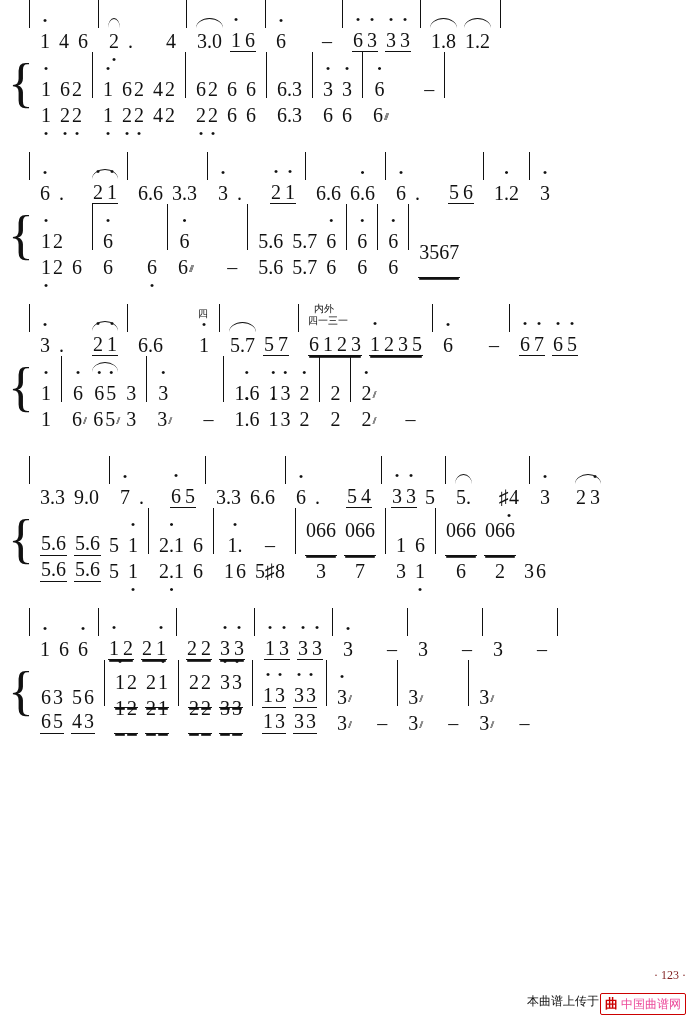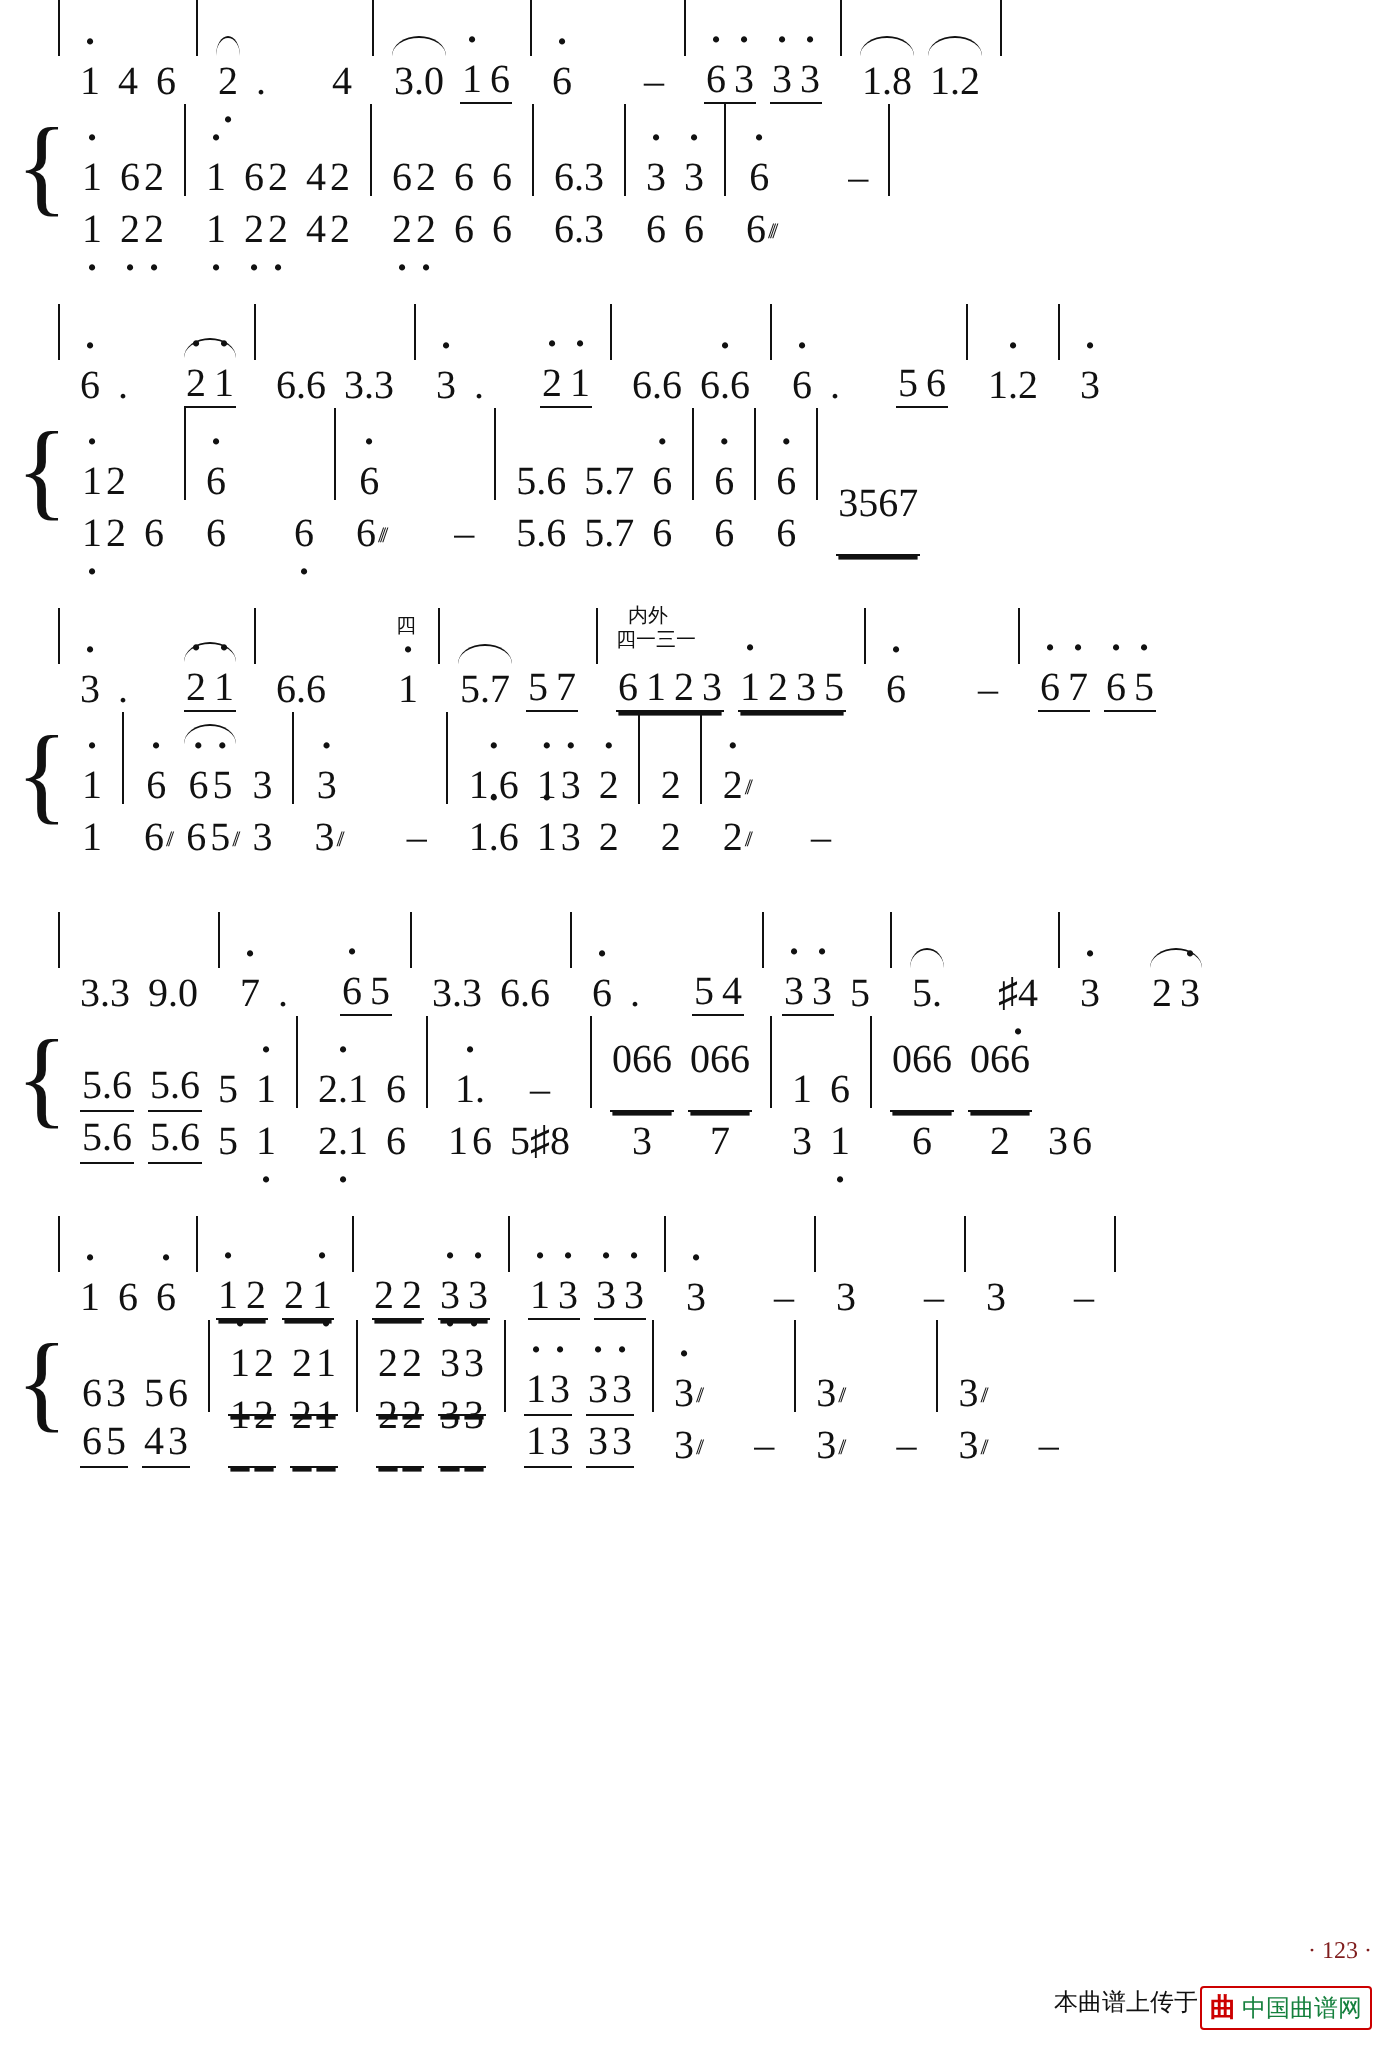--- a/index.html
+++ b/index.html
@@ -188,21 +188,21 @@
     gap: 3px;
     border: 1px solid #c00;
     padding: 1px 4px;
     border-radius: 2px;
   }
   .credit .logo .mark {
     color: #c00;
     font-weight: bold;
     font-size: 13px;
   }
-  .credit .logo .txt { color: #15803d; font-size: 12px; }
+  .credit .logo .txt { color: #ec4899; font-size: 12px; }
 
   .sysgap { height: 26px; }
 </style>
 </head>
 <body>
 
 <div class="page">
 
   <div class="system">
     <div class="staff-row melody-row">

